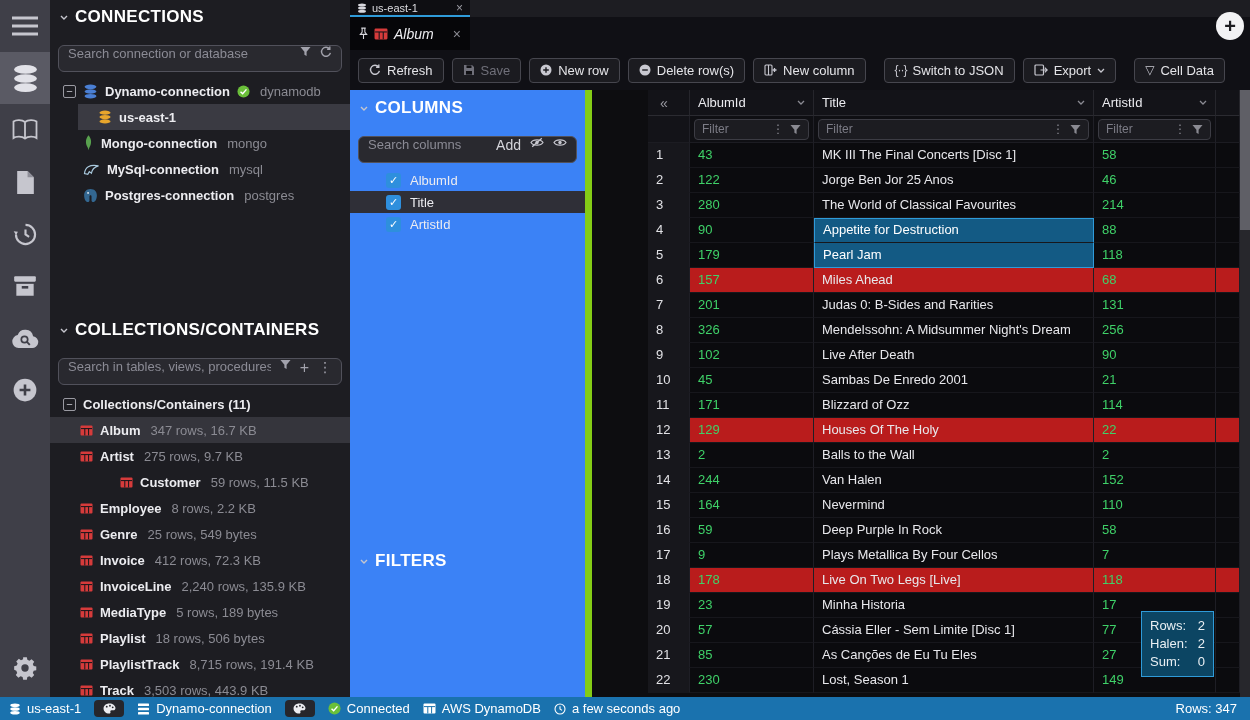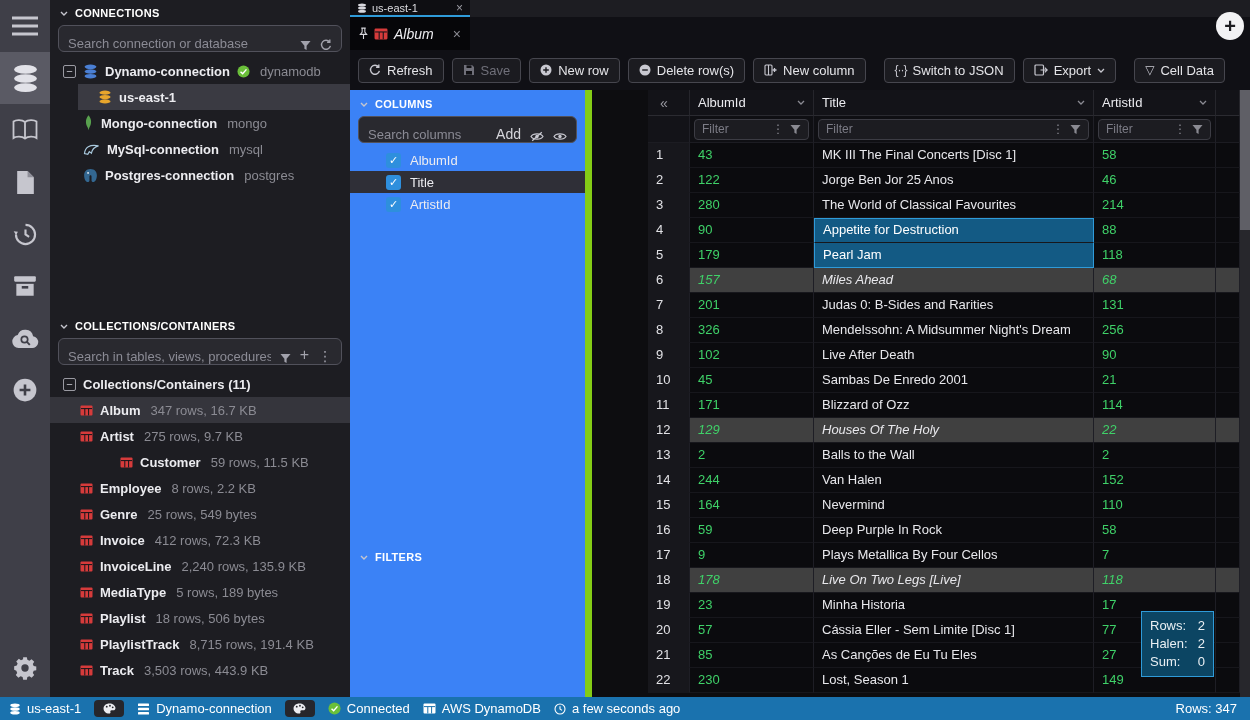--- a/index.html
+++ b/index.html
@@ -6,22 +6,22 @@
 html,body{width:1250px;height:720px;}
 body{background:#0b0b0e;font-family:"Liberation Sans",sans-serif;position:relative;overflow:hidden;color:#e6e6ea;}
 .icn{display:inline-flex;align-items:center;justify-content:center;flex:none;}
 
 .iconbar{position:absolute;left:0;top:0;width:50px;height:697px;background:#3f3f48;display:flex;flex-direction:column;z-index:3;}
 .ib-item{height:52px;display:flex;align-items:center;justify-content:center;color:#c6c6ce;cursor:pointer;}
 .ib-item.active{background:#5a5a64;}
 .ib-bottom{margin-top:auto;height:58px;display:flex;align-items:center;justify-content:center;color:#c6c6ce;cursor:pointer;}
 
 .leftpanel{position:absolute;left:50px;top:0;width:300px;height:697px;background:#1d1d22;z-index:2;overflow:hidden;}
-.section-header{display:flex;align-items:center;gap:7px;padding:7px 10px 3px;font-size:11px;font-weight:700;color:#fff;letter-spacing:.3px;}
-.searchbox{margin:3px 8px 6px;height:27px;background:#29292f;border:1px solid #51515b;border-radius:6px;display:flex;align-items:flex-end;padding:0 9px;font-size:13px;color:#8b8b95;gap:9px;}
+.section-header{display:flex;align-items:center;gap:7px;padding:7px 10px 3px;font-size:17px;font-weight:700;color:#fff;letter-spacing:.3px;}
+.searchbox{margin:15px 8px 6px;height:27px;background:#29292f;border:1px solid #51515b;border-radius:6px;display:flex;align-items:flex-start;padding:0 9px;font-size:13px;color:#8b8b95;gap:9px;}
 .searchbox .ph{flex:1;white-space:nowrap;overflow:hidden;}
 .searchbox .sb-ic{color:#a2a2ac;font-size:14px;}
 .tree-row{height:26px;display:flex;align-items:center;font-size:13px;color:#ececf0;padding-left:13px;gap:7px;position:relative;}
 .tree-row .lbl{font-weight:700;white-space:nowrap;z-index:1;}
 .tree-row .meta{color:#8b8b93;font-weight:400;margin-left:3px;white-space:nowrap;z-index:1;}
 .tree-row .exp{width:13px;height:13px;border:1px solid #9a9aa2;border-radius:2px;color:#c6c6ce;font-size:11px;line-height:11px;text-align:center;flex:none;z-index:1;}
 .tree-row .spacer{width:13px;flex:none;}
 .tree-row.sel-inset::before{content:"";position:absolute;left:28px;right:0;top:0;bottom:0;background:#3a3a42;}
 .tree-row.sel-full{background:#35353c;}
 .tree-row .icn{z-index:1;}
@@ -56,21 +56,21 @@
 .hcell .chev{margin-left:auto;color:#8a8a92;}
 .hcell.gut{color:#9a9aa2;font-size:14px;padding-left:12px;cursor:pointer;}
 .fcell{height:27px;background:#0f0f13;border-right:1px solid #202027;border-bottom:1px solid #1c1c22;display:flex;align-items:center;}
 .fbox{flex:1;height:21px;margin:0 4px;background:#1c1c21;border:1px solid #3c3c44;border-radius:4px;display:flex;align-items:center;padding:0 7px;font-size:12px;color:#7c7c86;gap:6px;cursor:text;}
 .fbox .ph{flex:1;}
 .fbox .fi{color:#8a8a92;font-size:12px;}
 .cell{height:25px;line-height:24px;padding:0 8px;font-size:13px;border-right:1px solid #1e1e25;border-bottom:1px solid #17171c;white-space:nowrap;overflow:hidden;background:#0b0b0e;cursor:cell;}
 .cell.gut{background:#17171c;color:#e2e2e6;cursor:pointer;}
 .cell.num{color:#3fd168;}
 .cell.txt{color:#e8e8ec;}
-.cell.stripe{background:#404040;font-style:italic;}
+.cell.stripe{background:#b91c1c;}
 .cell.sel{background:#135a84;color:#fff;border-left:1px solid #2f9bd9;border-right:1px solid #2f9bd9;}
 .cell.sel.sel-top{border-top:1px solid #2f9bd9;line-height:22px;}
 .cell.sel.sel-bot{border-bottom:1px solid #2f9bd9;}
 .scrolltrack{position:absolute;left:890px;top:0;width:10px;height:607px;background:#27272c;cursor:pointer;}
 .scrollthumb{position:absolute;top:0;left:0;width:10px;height:140px;background:#5f5f66;}
 
 .statspopup{position:absolute;left:1141px;top:611px;width:73px;background:#0c4563;border:1px solid #2f9bd9;padding:5px 8px;font-size:13px;color:#e9eff3;z-index:6;}
 .statspopup .r{display:flex;justify-content:space-between;line-height:18px;}
 
 .statusbar{position:absolute;left:0;top:697px;width:1250px;height:23px;background:#1a72ae;display:flex;align-items:center;gap:13px;padding:0 9px;font-size:13px;color:#fff;z-index:4;}

